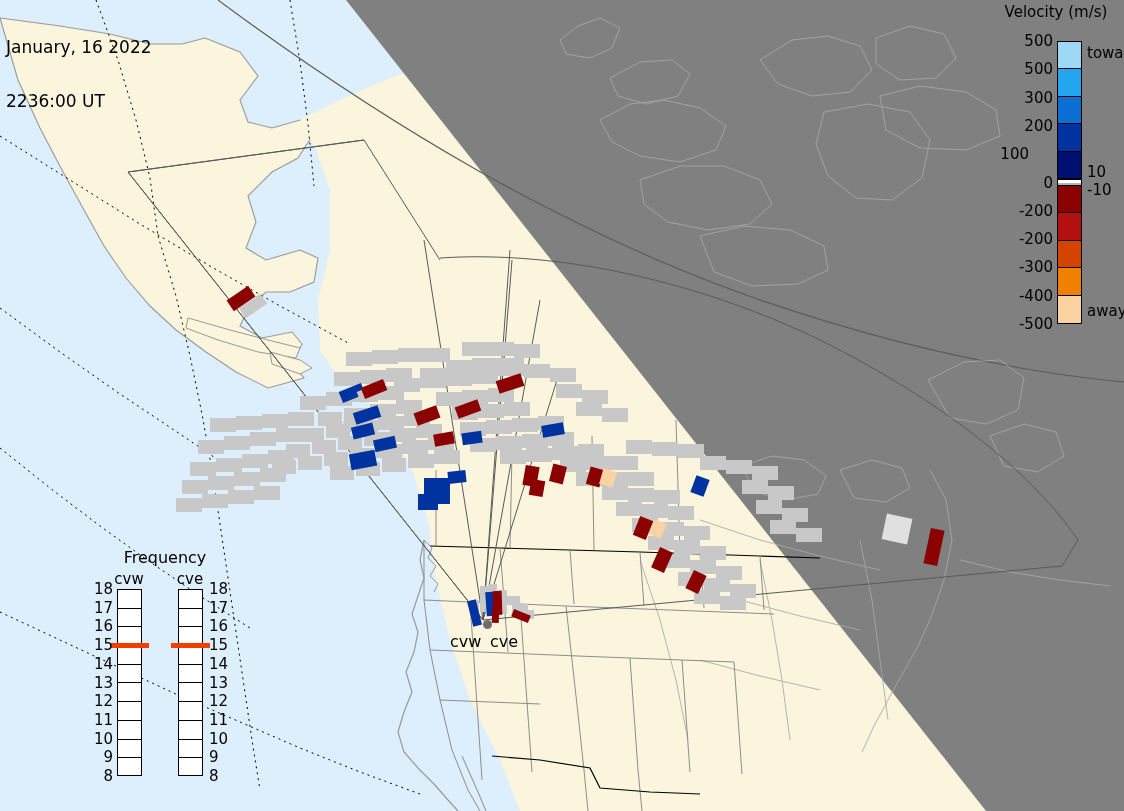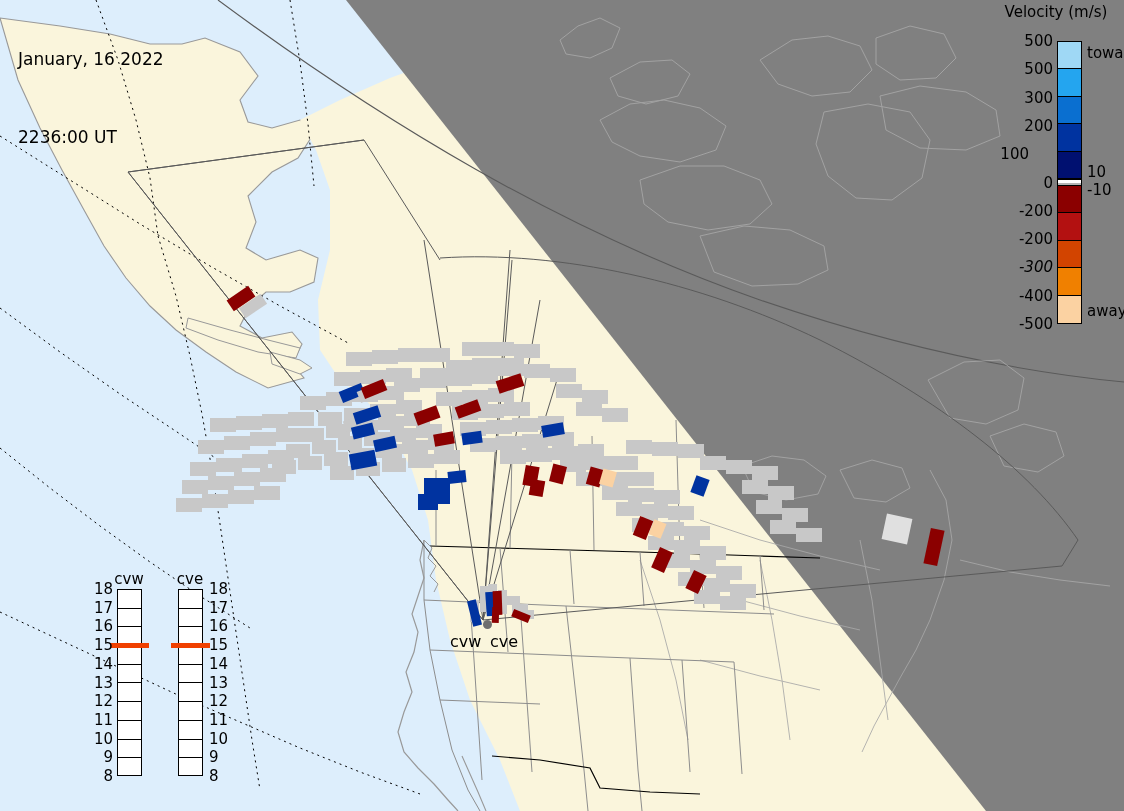--- a/index.html
+++ b/index.html
@@ -6,21 +6,21 @@
   body{font-family:"DejaVu Sans", sans-serif;}
   #stage{position:relative;width:1124px;height:811px;overflow:hidden;background:#808080;}
 
   
   #map{position:absolute;left:0;top:0;width:1124px;height:811px;}
   #map svg{display:block;}
 
   
   #stamp{position:absolute;left:6px;top:2px;color:#000;font-size:17px;line-height:18px;
          font-family:"DejaVu Sans", sans-serif;letter-spacing:0px;white-space:pre;}
-  #stamp div{margin:12px;padding:0;}
+  #stamp div{margin:0;padding:0;}
 
   
   #velpanel{position:absolute;left:980px;top:0px;width:144px;height:340px;}
   #veltitle{position:absolute;left:8px;top:3px;width:136px;text-align:center;
             color:#000;font-size:15px;white-space:nowrap;}
   #velbar{position:absolute;left:1057px;top:41px;width:25px;height:283px;
           border:1px solid #000;box-sizing:border-box;}
   .velseg{width:100%;box-sizing:border-box;border-bottom:1px solid #000;}
   .velseg:last-child{border-bottom:none;}
   .velzero{width:100%;height:7px;box-sizing:border-box;
@@ -400,31 +400,34 @@
     </div>
   <div id="velticks">
       <div class="veltickL" style="left: 997px; top: 32px;">500</div>
       <div class="veltickL" style="left: 997px; top: 60.3px;">500</div>
       <div class="veltickL" style="left: 997px; top: 88.6px;">300</div>
       <div class="veltickL" style="left: 997px; top: 116.9px;">200</div>
       <div class="veltickL" style="left: 973px; top: 145.2px;">100</div>
       <div class="veltickL" style="left: 997px; top: 173.5px;">0</div>
       <div class="veltickL" style="left: 997px; top: 201.8px;">-200</div>
       <div class="veltickL" style="left: 997px; top: 230.1px;">-200</div>
-      <div class="veltickL" style="left: 997px; top: 258.4px; font-style: italic;">-300</div>
+      <div class="veltickL" style="left: 997px; top: 258.4px;">-300</div>
       <div class="veltickL" style="left: 997px; top: 286.7px;">-400</div>
       <div class="veltickL" style="left: 997px; top: 315px;">-500</div>
     </div>
   <div id="velends">
       <div class="veltickR" style="left: 1087px; top: 44px;">toward</div>
       <div class="veltickR" style="left: 1087px; top: 163px;">10</div>
       <div class="veltickR" style="left: 1087px; top: 181px;">-10</div>
       <div class="veltickR" style="left: 1087px; top: 302px;">away</div>
     </div>
 
+  <div id="freqpanel">
+    <div id="freqtitle">Frequency</div>
+  </div>
   <div id="freqcontent">
       <div class="sitelabel" style="left: 103px; top: 570px; width: 52px; text-align: center; font-size: 15px;">cvw</div>
       <div class="freqbar" style="left: 117px; top: 589px; height: 187px;">
         <div class="freqcell" style="height: 18.7px;"></div>
         <div class="freqcell" style="height: 18.7px;"></div>
         <div class="freqcell" style="height: 18.7px;"></div>
         <div class="freqcell" style="height: 18.7px;"></div>
         <div class="freqcell" style="height: 18.7px;"></div>
         <div class="freqcell" style="height: 18.7px;"></div>
         <div class="freqcell" style="height: 18.7px;"></div>

